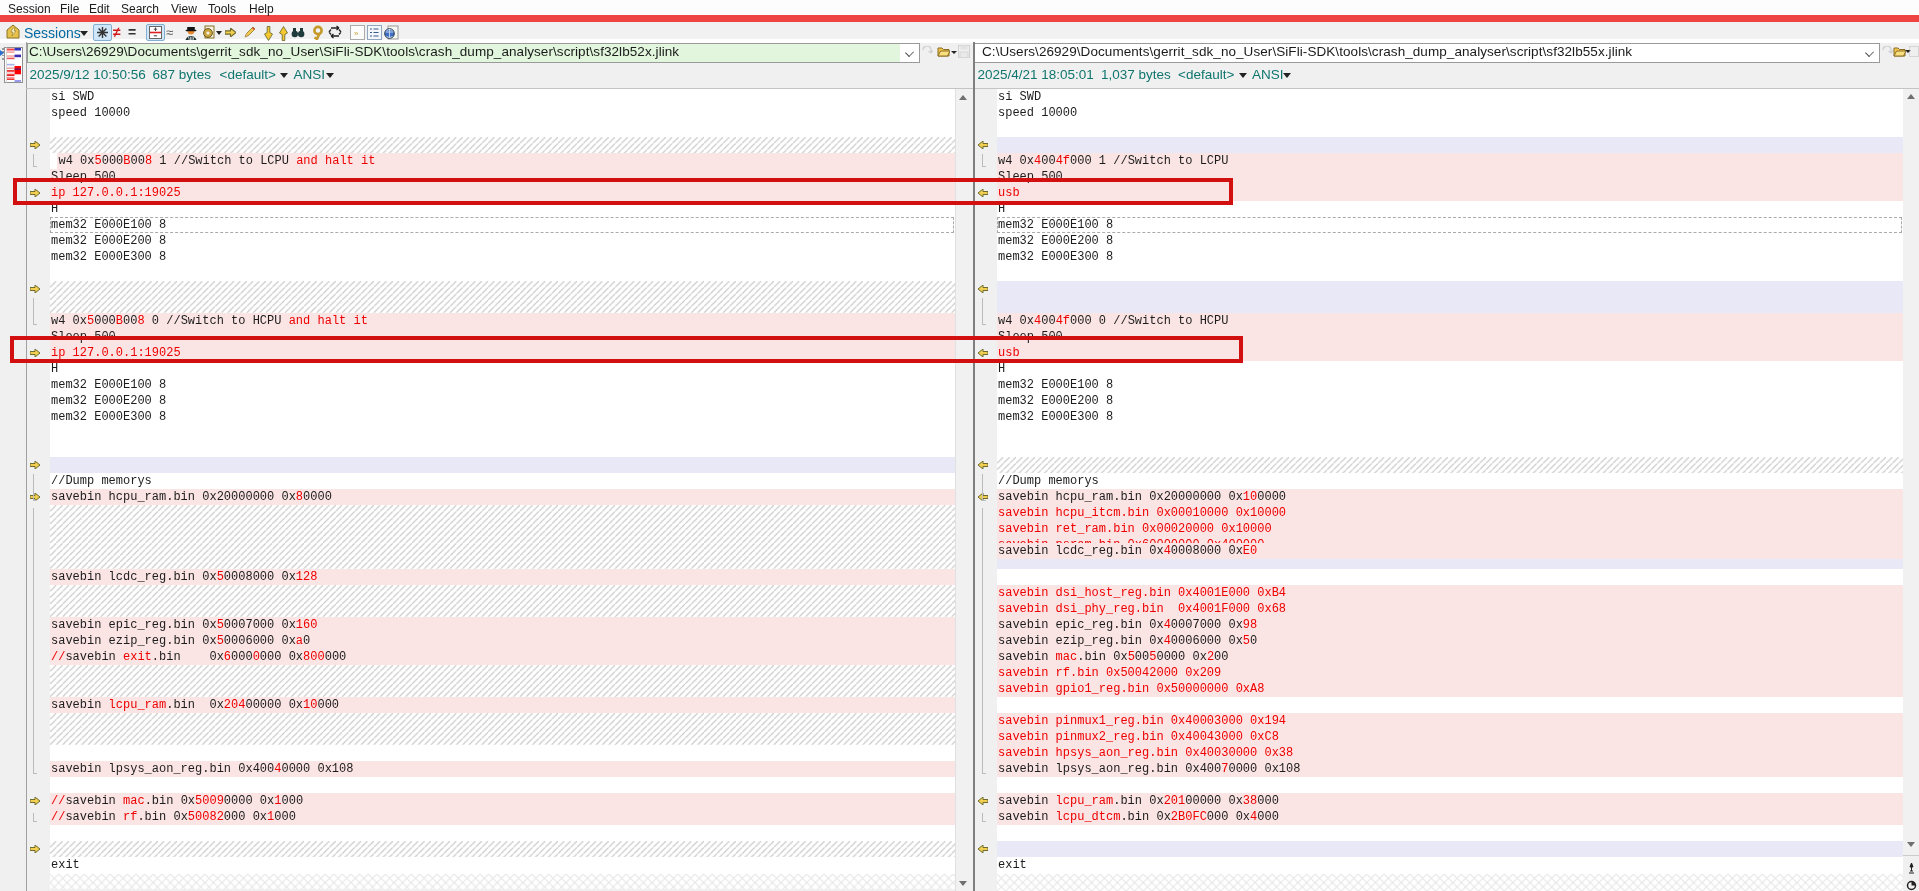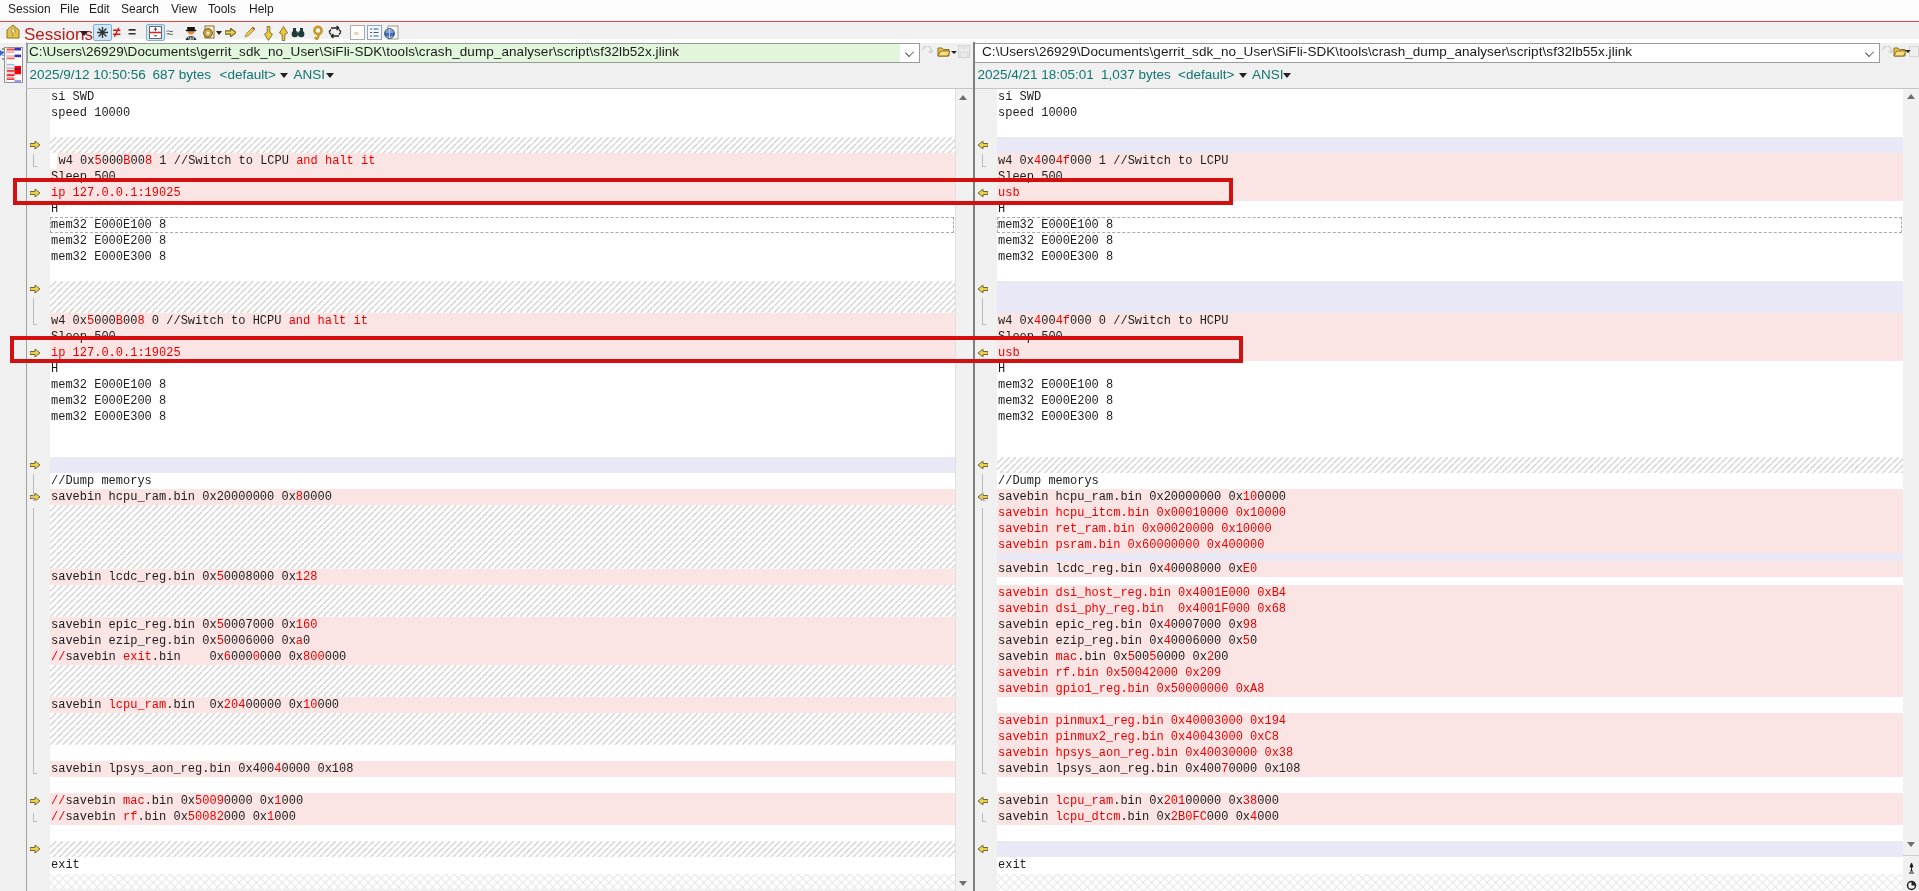--- a/index.html
+++ b/index.html
@@ -1,19 +1,19 @@
 <!DOCTYPE html>
 <html><head><meta charset="utf-8">
 <style>
 * { margin:0; padding:0; box-sizing:border-box; }
 html,body { width:1919px; height:891px; overflow:hidden; background:#f0f0f0;
   font-family:"Liberation Sans",sans-serif; }
 .abs { position:absolute; }
 #menubar { position:absolute; left:0; top:0; width:1919px; height:22px; background:#fdfdfd;
-  border-bottom:1px solid #ef4444; color:#1b1b1b; font-size:12px; }
+  border-bottom:7px solid #ef4444; color:#1b1b1b; font-size:12px; }
 #menubar span { position:absolute; top:1.5px; }
 #toolbar { position:absolute; left:0; top:23px; width:1919px; height:15.5px; background:#f1f1f1; }
 .ssep { position:absolute; top:26px; width:1px; height:12px; background:#a3a3a3; }
 .dgrip { position:absolute; top:25px; width:1.5px; height:14px;
   background:repeating-linear-gradient(180deg,#9a9a9a 0 1.5px,rgba(0,0,0,0) 1.5px 3.4px); }
 #tbwhite { position:absolute; left:0; top:38.5px; width:1919px; height:4.5px; background:#fff; }
 .combo { position:absolute; top:42.5px; height:20px; border:1px solid #9a9a9a; background:#fff; }
 .cfield { position:absolute; top:0; bottom:0; font-size:13.5px; color:#1a1a1a; white-space:nowrap; overflow:hidden; padding:0.5px 0 0 1px; letter-spacing:0.07px;}
 .chev { position:absolute; top:0; bottom:0; right:0; width:19px; background:#fff; }
 .chev:after { content:""; position:absolute; left:5.5px; top:5px; width:6px; height:6px;
@@ -63,21 +63,21 @@
  <span style="left:249px">Help</span>
 </div>
 <div id="tbwhite"></div>
 <div id="toolbar">
  <div class="dgrip" style="left:2px"></div>
  <div class="dgrip" style="left:90.5px"></div>
  <svg class="abs" style="left:6px;top:1px" width="14" height="16" viewBox="0 0 14 16">
       <path d="M1 6 L7 1 L13 6 L13 14 L1 14 Z" fill="#e6c24a" stroke="#8a7326"></path>
       <path d="M7 4 L5 8 H7 L6 12 L10 7 H8 L9 4 Z" fill="#fff7cf" stroke="#8a7326" stroke-width="0.6"></path>
     </svg>
- <span class="abs" style="left:24px;top:2px;font-size:17px;color:#b91c1c">Sessions</span>
+ <span class="abs" style="left:24px;top:2px;font-size:14px;color:#0369a1">Sessions</span>
  <span class="dtri abs" style="left:80px;top:8px"></span>
  <div class="abs" style="left:93px;top:1px;width:19px;height:17px;background:#cfe7f8;border:1px solid #84aecd;border-radius:2px"></div>
  <svg class="abs" style="left:97px;top:4px" width="11" height="11" viewBox="0 0 11 11">
       <path d="M5.5 0 V11 M0 5.5 H11 M1.6 1.6 L9.4 9.4 M9.4 1.6 L1.6 9.4" stroke="#333" stroke-width="1.4"></path>
     </svg>
  <span class="abs" style="left:113px;top:1px;font-size:14px;font-weight:bold;color:#d21616">≠</span>
  <span class="abs" style="left:128px;top:1px;font-size:14px;font-weight:bold;color:#333">=</span>
  <div class="ssep" style="left:144px"></div>
  <div class="abs" style="left:146px;top:1px;width:19px;height:17px;background:#cfe7f8;border:1px solid #84aecd;border-radius:2px"></div>
  <svg class="abs" style="left:149px;top:3px" width="13" height="13" viewBox="0 0 13 13">
@@ -302,21 +302,21 @@
 <div class="tr tw" style="left:996.5px;top:393px;width:906px">mem32 E000E200 8</div>
 <div class="tr tw" style="left:996.5px;top:409px;width:906px">mem32 E000E300 8</div>
 <div class="tr tw" style="left:996.5px;top:425px;width:906px"></div>
 <div class="tr tw" style="left:996.5px;top:441px;width:906px"></div>
 <div class="tr tw" style="left:996.5px;top:473px;width:906px">//Dump memorys</div>
 <div class="tr tp" style="left:996.5px;top:489px;width:906px">savebin hcpu_ram.bin 0x20000000 0x<span class="r">10</span>0000</div>
 <div class="tr tp" style="left:996.5px;top:505px;width:906px"><span class="r">savebin hcpu_itcm.bin 0x00010000 0x10000</span></div>
 <div class="tr tp" style="left:996.5px;top:521px;width:906px"><span class="r">savebin ret_ram.bin 0x00020000 0x10000</span></div>
 <div class="tr tp" style="left:996.5px;top:537px;width:906px"><span class="r">savebin psram.bin 0x60000000 0x400000</span></div>
 <div class="tr tl" style="left:996.5px;top:553px;width:906px"></div>
-<div class="tr tp" style="left:996.5px;top:561px;width:906px">savebin lcdc_reg.bin 0x<span class="r">4</span>0008000 0x<span class="r">E0</span></div>
+<div class="tr tp" style="left:996.5px;top:543px;width:906px">savebin lcdc_reg.bin 0x<span class="r">4</span>0008000 0x<span class="r">E0</span></div>
 <div class="tr tp" style="left:996.5px;top:585px;width:906px"><span class="r">savebin dsi_host_reg.bin 0x4001E000 0xB4</span></div>
 <div class="tr tp" style="left:996.5px;top:601px;width:906px"><span class="r">savebin dsi_phy_reg.bin  0x4001F000 0x68</span></div>
 <div class="tr tp" style="left:996.5px;top:617px;width:906px">savebin epic_reg.bin 0x<span class="r">4</span>0007000 0x<span class="r">98</span></div>
 <div class="tr tp" style="left:996.5px;top:633px;width:906px">savebin ezip_reg.bin 0x<span class="r">4</span>0006000 0x<span class="r">5</span>0</div>
 <div class="tr tp" style="left:996.5px;top:649px;width:906px">savebin <span class="r">mac</span>.bin 0x<span class="r">5</span>00<span class="r">5</span>0000 0x<span class="r">2</span>00</div>
 <div class="tr tp" style="left:996.5px;top:665px;width:906px"><span class="r">savebin rf.bin 0x50042000 0x209</span></div>
 <div class="tr tp" style="left:996.5px;top:681px;width:906px"><span class="r">savebin gpio1_reg.bin 0x50000000 0xA8</span></div>
 <div class="tr tp" style="left:996.5px;top:736px;width:906px">savebin <span class="r">gpio2_reg</span>.bin 0x<span class="r">50</span>040000 0x<span class="r">70</span></div>
 <div class="tr tp" style="left:996.5px;top:713px;width:906px"><span class="r">savebin pinmux1_reg.bin 0x40003000 0x194</span></div>
 <div class="tr tp" style="left:996.5px;top:729px;width:906px"><span class="r">savebin pinmux2_reg.bin 0x40043000 0xC8</span></div>

